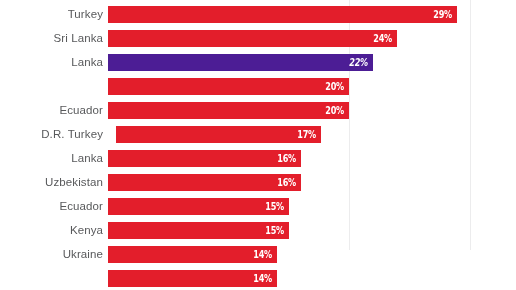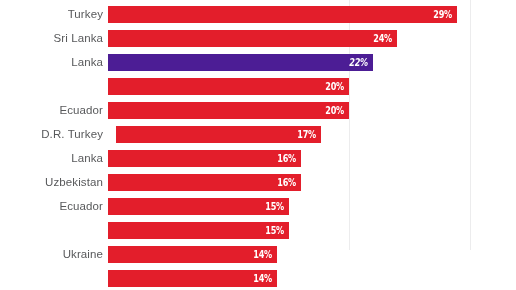--- a/index.html
+++ b/index.html
@@ -174,20 +174,21 @@
         </div>
         <div class="row">
           <div class="row-label">Ecuador</div>
           <div class="bar-track">
             <div class="bar" style="width: 180.75px; background: rgb(227, 30, 43);">
               <span class="bar-value">15%</span>
             </div>
           </div>
         </div>
         <div class="row">
+          <div class="row-label">Kenya</div>
           <div class="bar-track">
             <div class="bar" style="width: 180.75px; background: rgb(227, 30, 43);">
               <span class="bar-value">15%</span>
             </div>
           </div>
         </div>
         <div class="row">
           <div class="row-label">Ukraine</div>
           <div class="bar-track">
             <div class="bar" style="width: 168.7px; background: rgb(227, 30, 43);">

